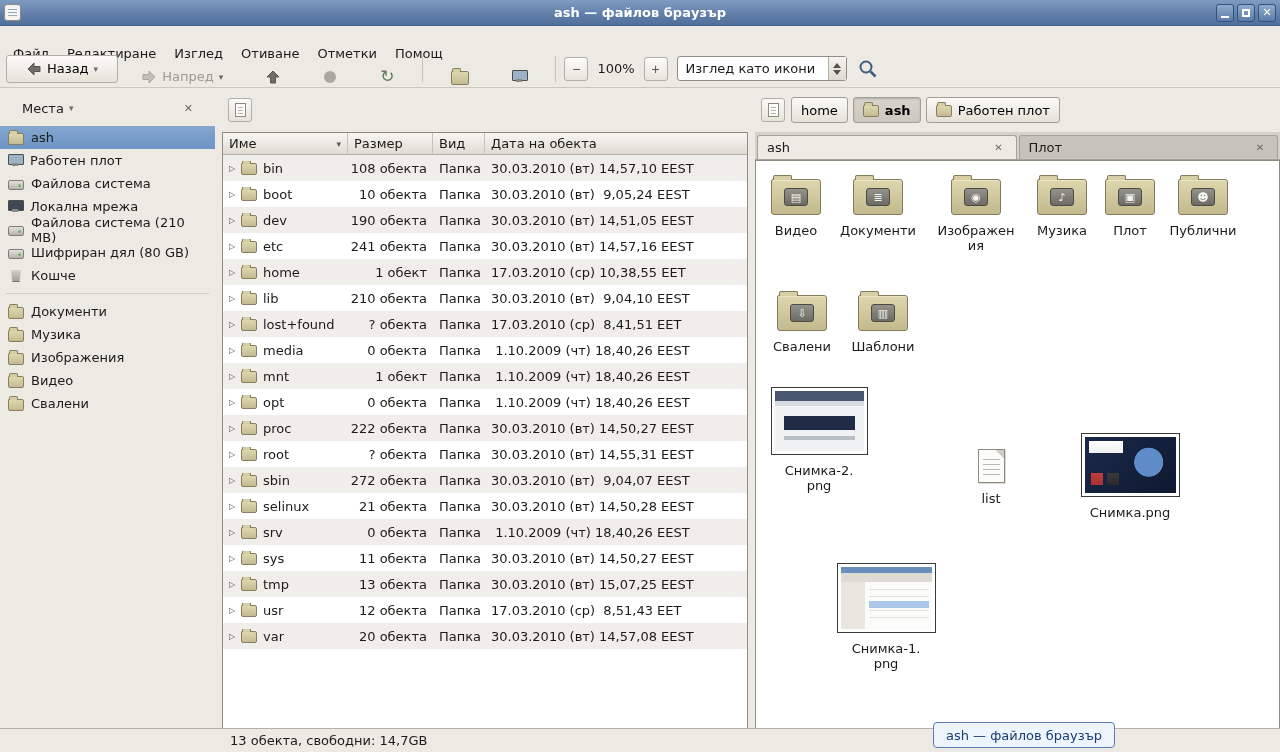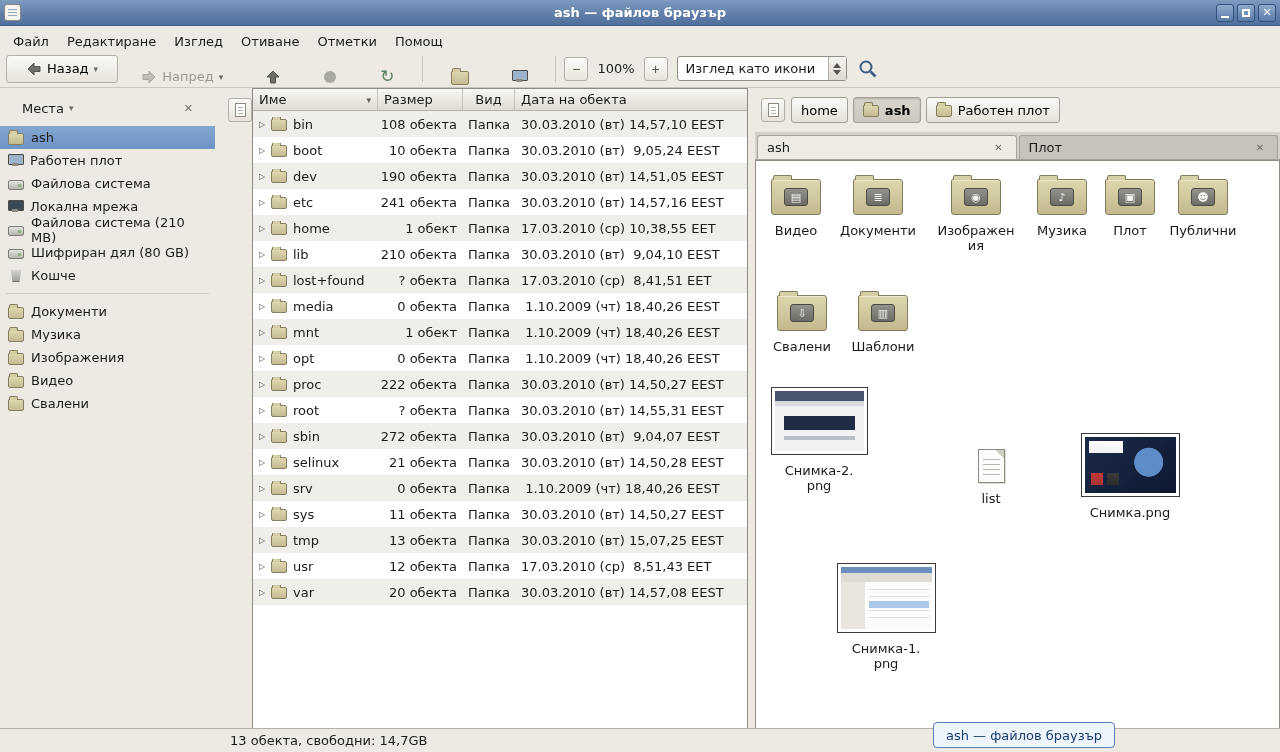--- a/index.html
+++ b/index.html
@@ -13,21 +13,21 @@
   .win-icon{width:17px;height:17px;background:#f4f4f0;border:1px solid #8a8a82;border-radius:3px;position:relative;flex:none;}
   .win-icon::after{content:"";position:absolute;left:3px;right:3px;top:4px;height:7px;background:repeating-linear-gradient(#9aa7b8 0 1px,transparent 1px 3px);}
   .win-title{position:absolute;left:0;right:0;text-align:center;color:#fff;font-weight:bold;}
   .win-controls{margin-left:auto;display:flex;gap:3px;position:relative;}
   .wbtn{width:18px;height:18px;border:1px solid #30527f;border-radius:3px;background:linear-gradient(#8fabcd,#5c7ca8);display:flex;align-items:center;justify-content:center;cursor:pointer;}
   .g-min{width:8px;height:2px;background:#fff;margin-top:8px;}
   .g-max{width:8px;height:8px;border:2px solid #fff;}
   .g-close{color:#fff;font-size:11px;line-height:1;}
   
   .menubar{height:24px;display:flex;align-items:stretch;padding-left:4px;background:#edeae4;}
-  .menu-item{padding:8px 9px;cursor:default;}
+  .menu-item{padding:20px 9px;cursor:default;}
   .toolbar{height:38px;display:flex;align-items:center;gap:3px;padding:0 6px;border-bottom:1px solid #ccc8bf;background:#edeae4;}
   .tbtn{display:flex;align-items:center;gap:5px;height:28px;padding:0 19px;border:1px solid #b3afa6;border-radius:3px;background:linear-gradient(#fbfaf7,#e7e3da);font:inherit;cursor:pointer;}
   .tbtn.flat{border-color:transparent;background:none;margin-top:16px;}
   .tbtn.disabled{color:#9e9a92;}
   .dd{font-size:9px;color:#6f6b63;}
   .tsep{width:1px;height:26px;background:#c7c3ba;margin:0 5px;flex:none;}
   .zbtn{width:24px;height:24px;border:1px solid #b3afa6;border-radius:3px;background:linear-gradient(#fcfbf9,#e9e5dc);color:#5a564e;font-size:14px;line-height:1;cursor:pointer;}
   .zoomlabel{padding:0 6px;}
   .combo{display:flex;align-items:center;height:25px;border:1px solid #928e85;border-radius:3px;background:#fff;margin-left:6px;}
   .combo-text{padding:0 10px 0 8px;min-width:150px;}
@@ -55,28 +55,28 @@
   .gap{width:7px;flex:none;}
   
   .sidebar{width:215px;flex:none;display:flex;flex-direction:column;}
   .side-head{margin-top:8px;height:24px;display:flex;align-items:center;gap:5px;padding:0 22px;}
   .side-close{margin-left:auto;color:#6f6b63;font-size:11px;cursor:pointer;}
   .side-list{margin-top:6px;}
   .side-item{height:23px;display:flex;align-items:center;gap:7px;padding:0 4px 0 8px;cursor:pointer;}
   .side-item.sel{background:linear-gradient(#85a6cf,#6c94c5);}
   .side-sep{height:1px;background:#d4d0c8;margin:6px 6px;}
   
-  .pane-left{width:526px;flex:none;display:flex;flex-direction:row;}
+  .pane-left{width:526px;flex:none;display:flex;flex-direction:column;}
   .pane-top{height:44px;display:flex;align-items:center;gap:6px;padding:0 0 0 6px;flex:none;}
   .listwrap{flex:1;display:flex;flex-direction:column;border:1px solid #8f8b82;border-bottom:none;background:#fff;overflow:hidden;}
   .lheader{display:flex;height:22px;background:linear-gradient(#f8f6f1,#e0dcd4);border-bottom:1px solid #b5b1a8;flex:none;}
   .hcell{display:flex;align-items:center;padding:0 6px;border-right:1px solid #c6c2b9;overflow:hidden;white-space:nowrap;}
   .w-name{width:125px;flex:none;}
   .w-size{width:85px;flex:none;}
-  .w-type{width:52px;flex:none;justify-content:center;}
+  .w-type{width:52px;flex:none;}
   .w-date{flex:1;border-right:none;}
   .sort-arrow{margin-left:auto;font-size:9px;color:#5f5b53;padding-left:6px;}
   .lrow{display:flex;height:26px;align-items:center;flex:none;cursor:default;}
   .lrow.even{background:#f0eeea;}
   .lrow.odd{background:#ffffff;}
   .cell{display:flex;align-items:center;padding:0 6px;overflow:hidden;white-space:nowrap;}
   .c-size{justify-content:flex-end;}
   .c-date{white-space:pre;}
   .expander{font-size:8px;color:#56534c;width:12px;flex:none;}
   .c-name .ic-folder{margin-right:6px;}

